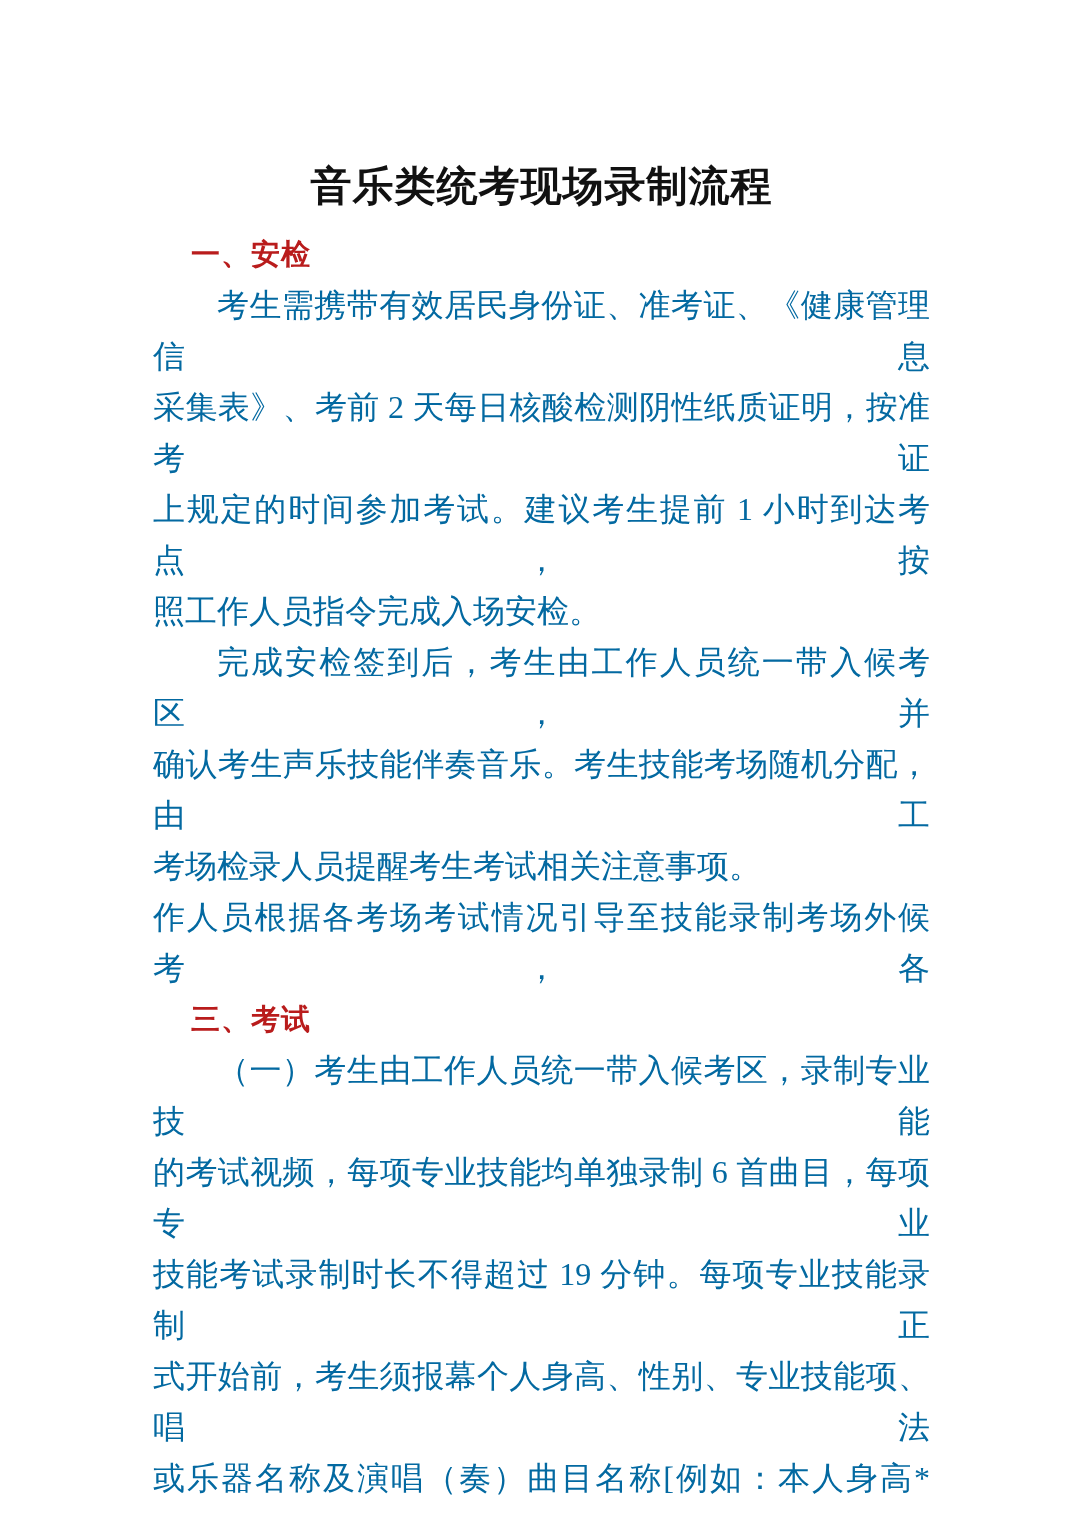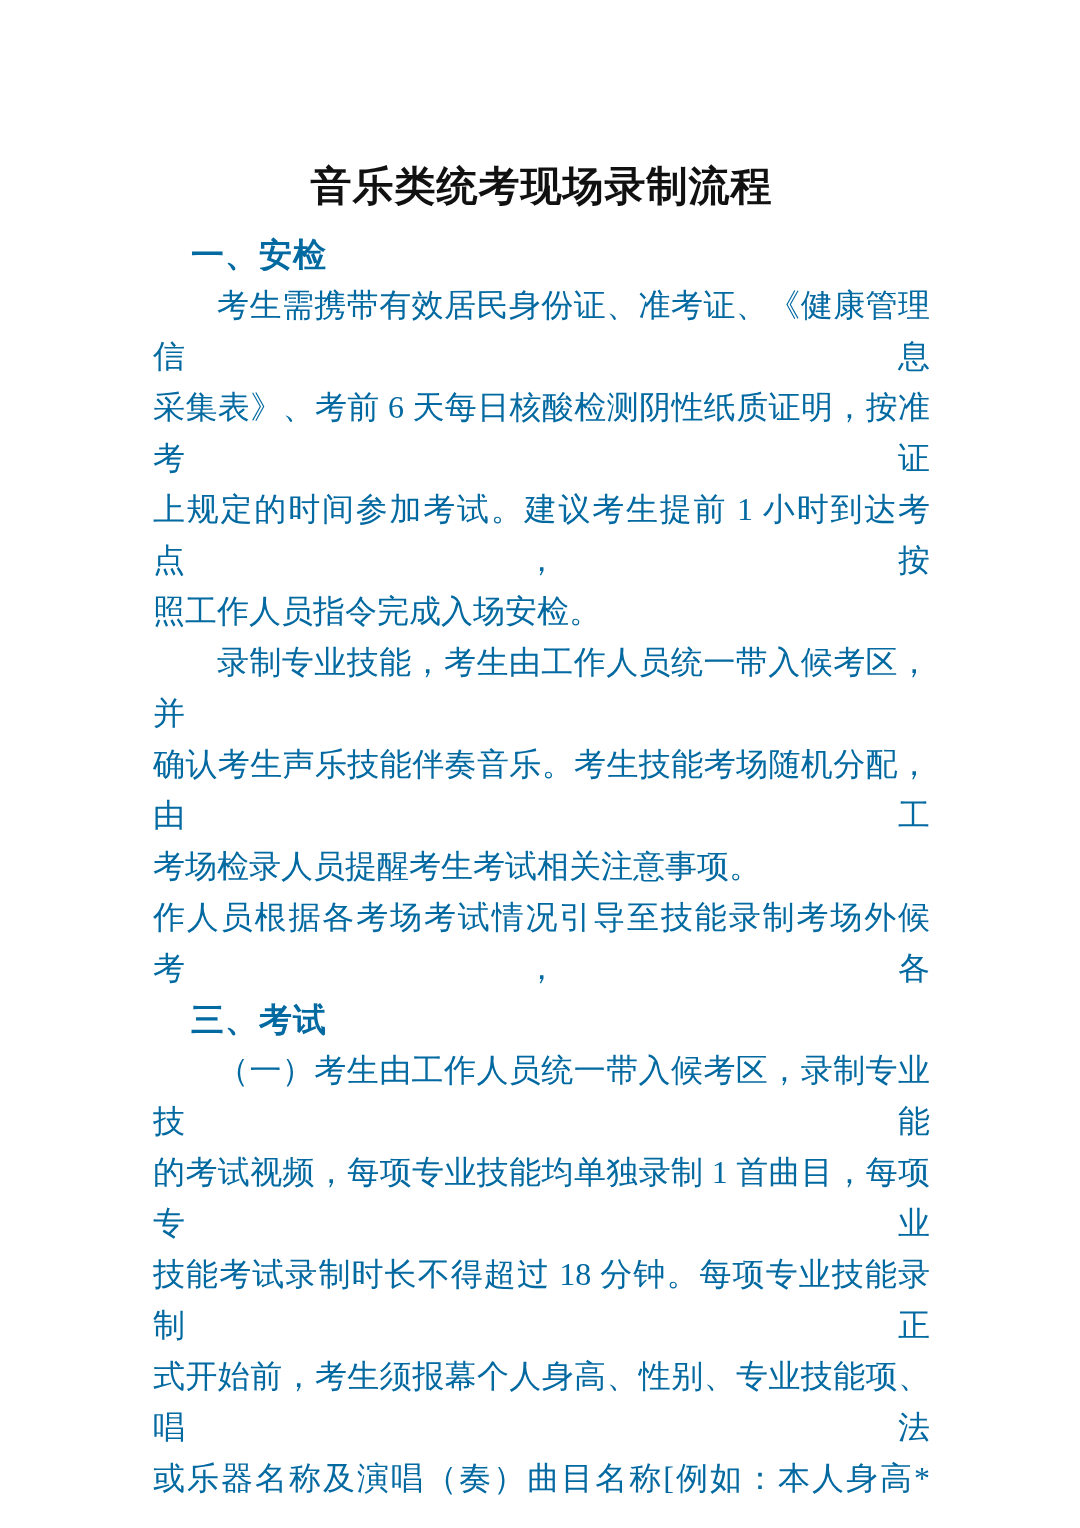--- a/index.html
+++ b/index.html
@@ -26,25 +26,25 @@
     line-height: 62px;
     letter-spacing: 1px;
     color: #111;
   }
   .content {
     margin: 12px 150px 0 153px; 
   }
   .heading {
     font-family: "DejaVu Sans", "Liberation Sans", sans-serif;
     font-weight: 700;
-    font-size: 33px;
+    font-size: 29px;
     line-height: 51px;
     padding-left: 38px;
     letter-spacing: 1px;
-    color: #0369a1;
+    color: #b91c1c;
     white-space: nowrap;
   }
   .line {
     font-size: 32px;
     line-height: 51px;
     color: #0369a1;
     text-align: justify;
     text-align-last: justify;
     text-justify: inter-character;
   }
@@ -60,31 +60,31 @@
 <body>
 
 <div class="page">
 
   <h1 class="doc-title">音乐类统考现场录制流程</h1>
 
   <div class="content">
 
     <div class="heading">一、安检</div>
     <div class="line indent">考生需携带有效居民身份证、准考证、《健康管理信息</div>
-    <div class="line">采集表》、考前 6 天每日核酸检测阴性纸质证明，按准考证</div>
+    <div class="line">采集表》、考前 2 天每日核酸检测阴性纸质证明，按准考证</div>
     <div class="line">上规定的时间参加考试。建议考生提前 1 小时到达考点，按</div>
     <div class="line last">照工作人员指令完成入场安检。</div>
 
-    <div class="line indent">录制专业技能，考生由工作人员统一带入候考区，并</div>
+    <div class="line indent">完成安检签到后，考生由工作人员统一带入候考区，并</div>
     <div class="line">确认考生声乐技能伴奏音乐。考生技能考场随机分配，由工</div>
     <div class="line last">考场检录人员提醒考生考试相关注意事项。</div>
     <div class="line">作人员根据各考场考试情况引导至技能录制考场外候考，各</div>
 
     <div class="heading">三、考试</div>
     <div class="line indent">（一）考生由工作人员统一带入候考区，录制专业技能</div>
-    <div class="line">的考试视频，每项专业技能均单独录制 1 首曲目，每项专业</div>
-    <div class="line">技能考试录制时长不得超过 18 分钟。每项专业技能录制正</div>
+    <div class="line">的考试视频，每项专业技能均单独录制 6 首曲目，每项专业</div>
+    <div class="line">技能考试录制时长不得超过 19 分钟。每项专业技能录制正</div>
     <div class="line">式开始前，考生须报幕个人身高、性别、专业技能项、唱法</div>
     <div class="line">或乐器名称及演唱（奏）曲目名称[例如：本人身高*米，性</div>
 
   </div>
 
 </div>
 
 </body></html>

